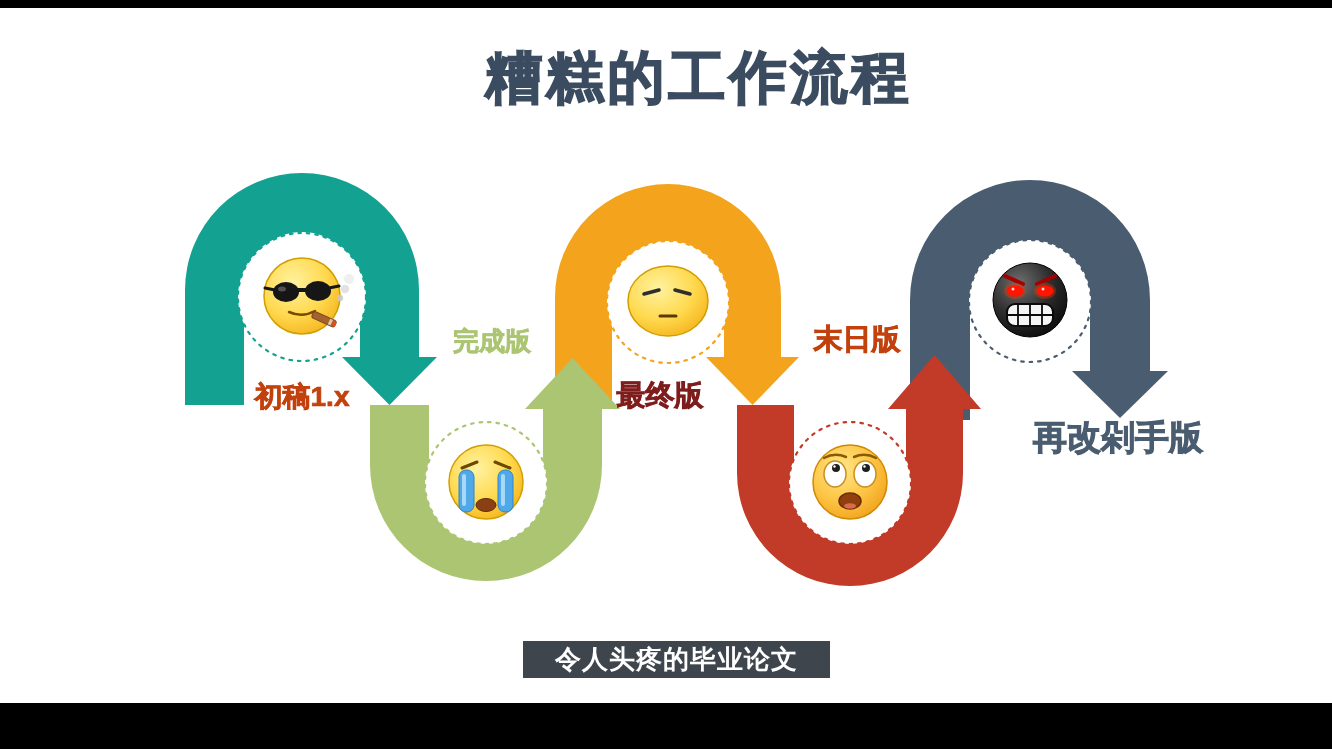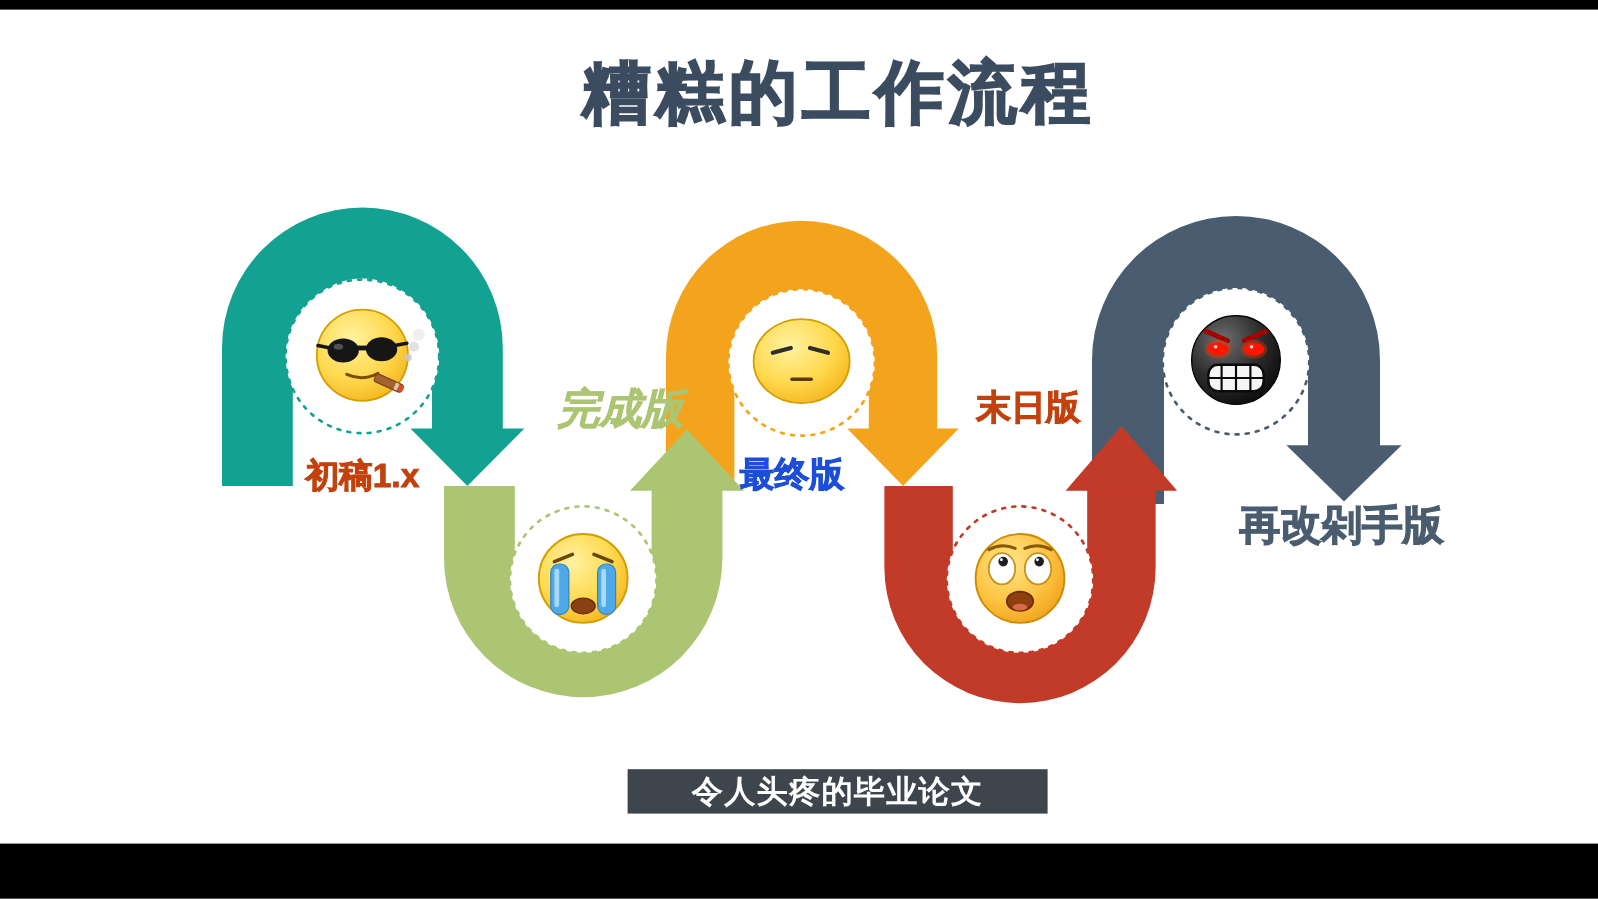--- a/index.html
+++ b/index.html
@@ -14,26 +14,26 @@
     position:absolute;top:40px;left:0;width:1332px;text-align:center;
     font-size:57px;font-weight:900;letter-spacing:4px;padding-left:33px;
     -webkit-text-stroke:1.6px currentColor;
   }
   .diagram-svg{position:absolute;left:0;top:0;}
   .step-label{
     position:absolute;transform:translate(-50%,-50%);
     font-weight:800;white-space:nowrap;-webkit-text-stroke:0.7px currentColor;
   }
   .step-label.l0{left:302px;top:397px;font-size:28px;}
-  .step-label.l1{left:517px;top:341px;font-size:35px;font-style:italic;}
+  .step-label.l1{left:492px;top:341px;font-size:26px;}
   .step-label.l2{left:660px;top:396px;font-size:29px;}
   .step-label.l3{left:857px;top:340px;font-size:29px;}
   .step-label.l4{left:1118px;top:438px;font-size:34px;-webkit-text-stroke:1px currentColor;}
   .banner{
-    position:absolute;left:523px;top:641px;width:350px;height:37px;
+    position:absolute;left:523px;top:641px;width:307px;height:37px;
     text-align:center;line-height:37px;font-size:26px;font-weight:800;
     letter-spacing:1px;
   }
 </style>
 </head>
 <body>
 
 <div class="stage">
 
   <div class="letterbox top"></div>
@@ -148,19 +148,19 @@
       <ellipse cx="15" cy="-9" rx="8.5" ry="5.5" fill="#ff1500"></ellipse>
       <circle cx="-17" cy="-11" r="1.5" fill="#ffffff" opacity="0.8"></circle>
       <circle cx="13" cy="-11" r="1.5" fill="#ffffff" opacity="0.8"></circle>
       <rect x="-23" y="4" width="46" height="22" rx="8" fill="#f5f5f5" stroke="#0a0a0a" stroke-width="2"></rect>
       <path d="M-23,15 L23,15 M-12,4 L-12,26 M0,4 L0,26 M12,4 L12,26" stroke="#0a0a0a" stroke-width="1.8"></path>
     </g>
   </svg>
 
   <div class="step-label l0" style="color: #c2410c;">初稿1.x</div>
   <div class="step-label l1" style="color: rgb(171, 197, 115);">完成版</div>
-  <div class="step-label l2" style="color: #1d4ed8;">最终版</div>
+  <div class="step-label l2" style="color: #7f1d1d;">最终版</div>
   <div class="step-label l3" style="color: #c2410c;">末日版</div>
   <div class="step-label l4" style="color: rgb(74, 93, 112);">再改剁手版</div>
 
   <div class="banner" style="background-color: rgb(62, 69, 77); color: rgb(255, 255, 255);">令人头疼的毕业论文</div>
 
 </div>
 
 </body></html>

